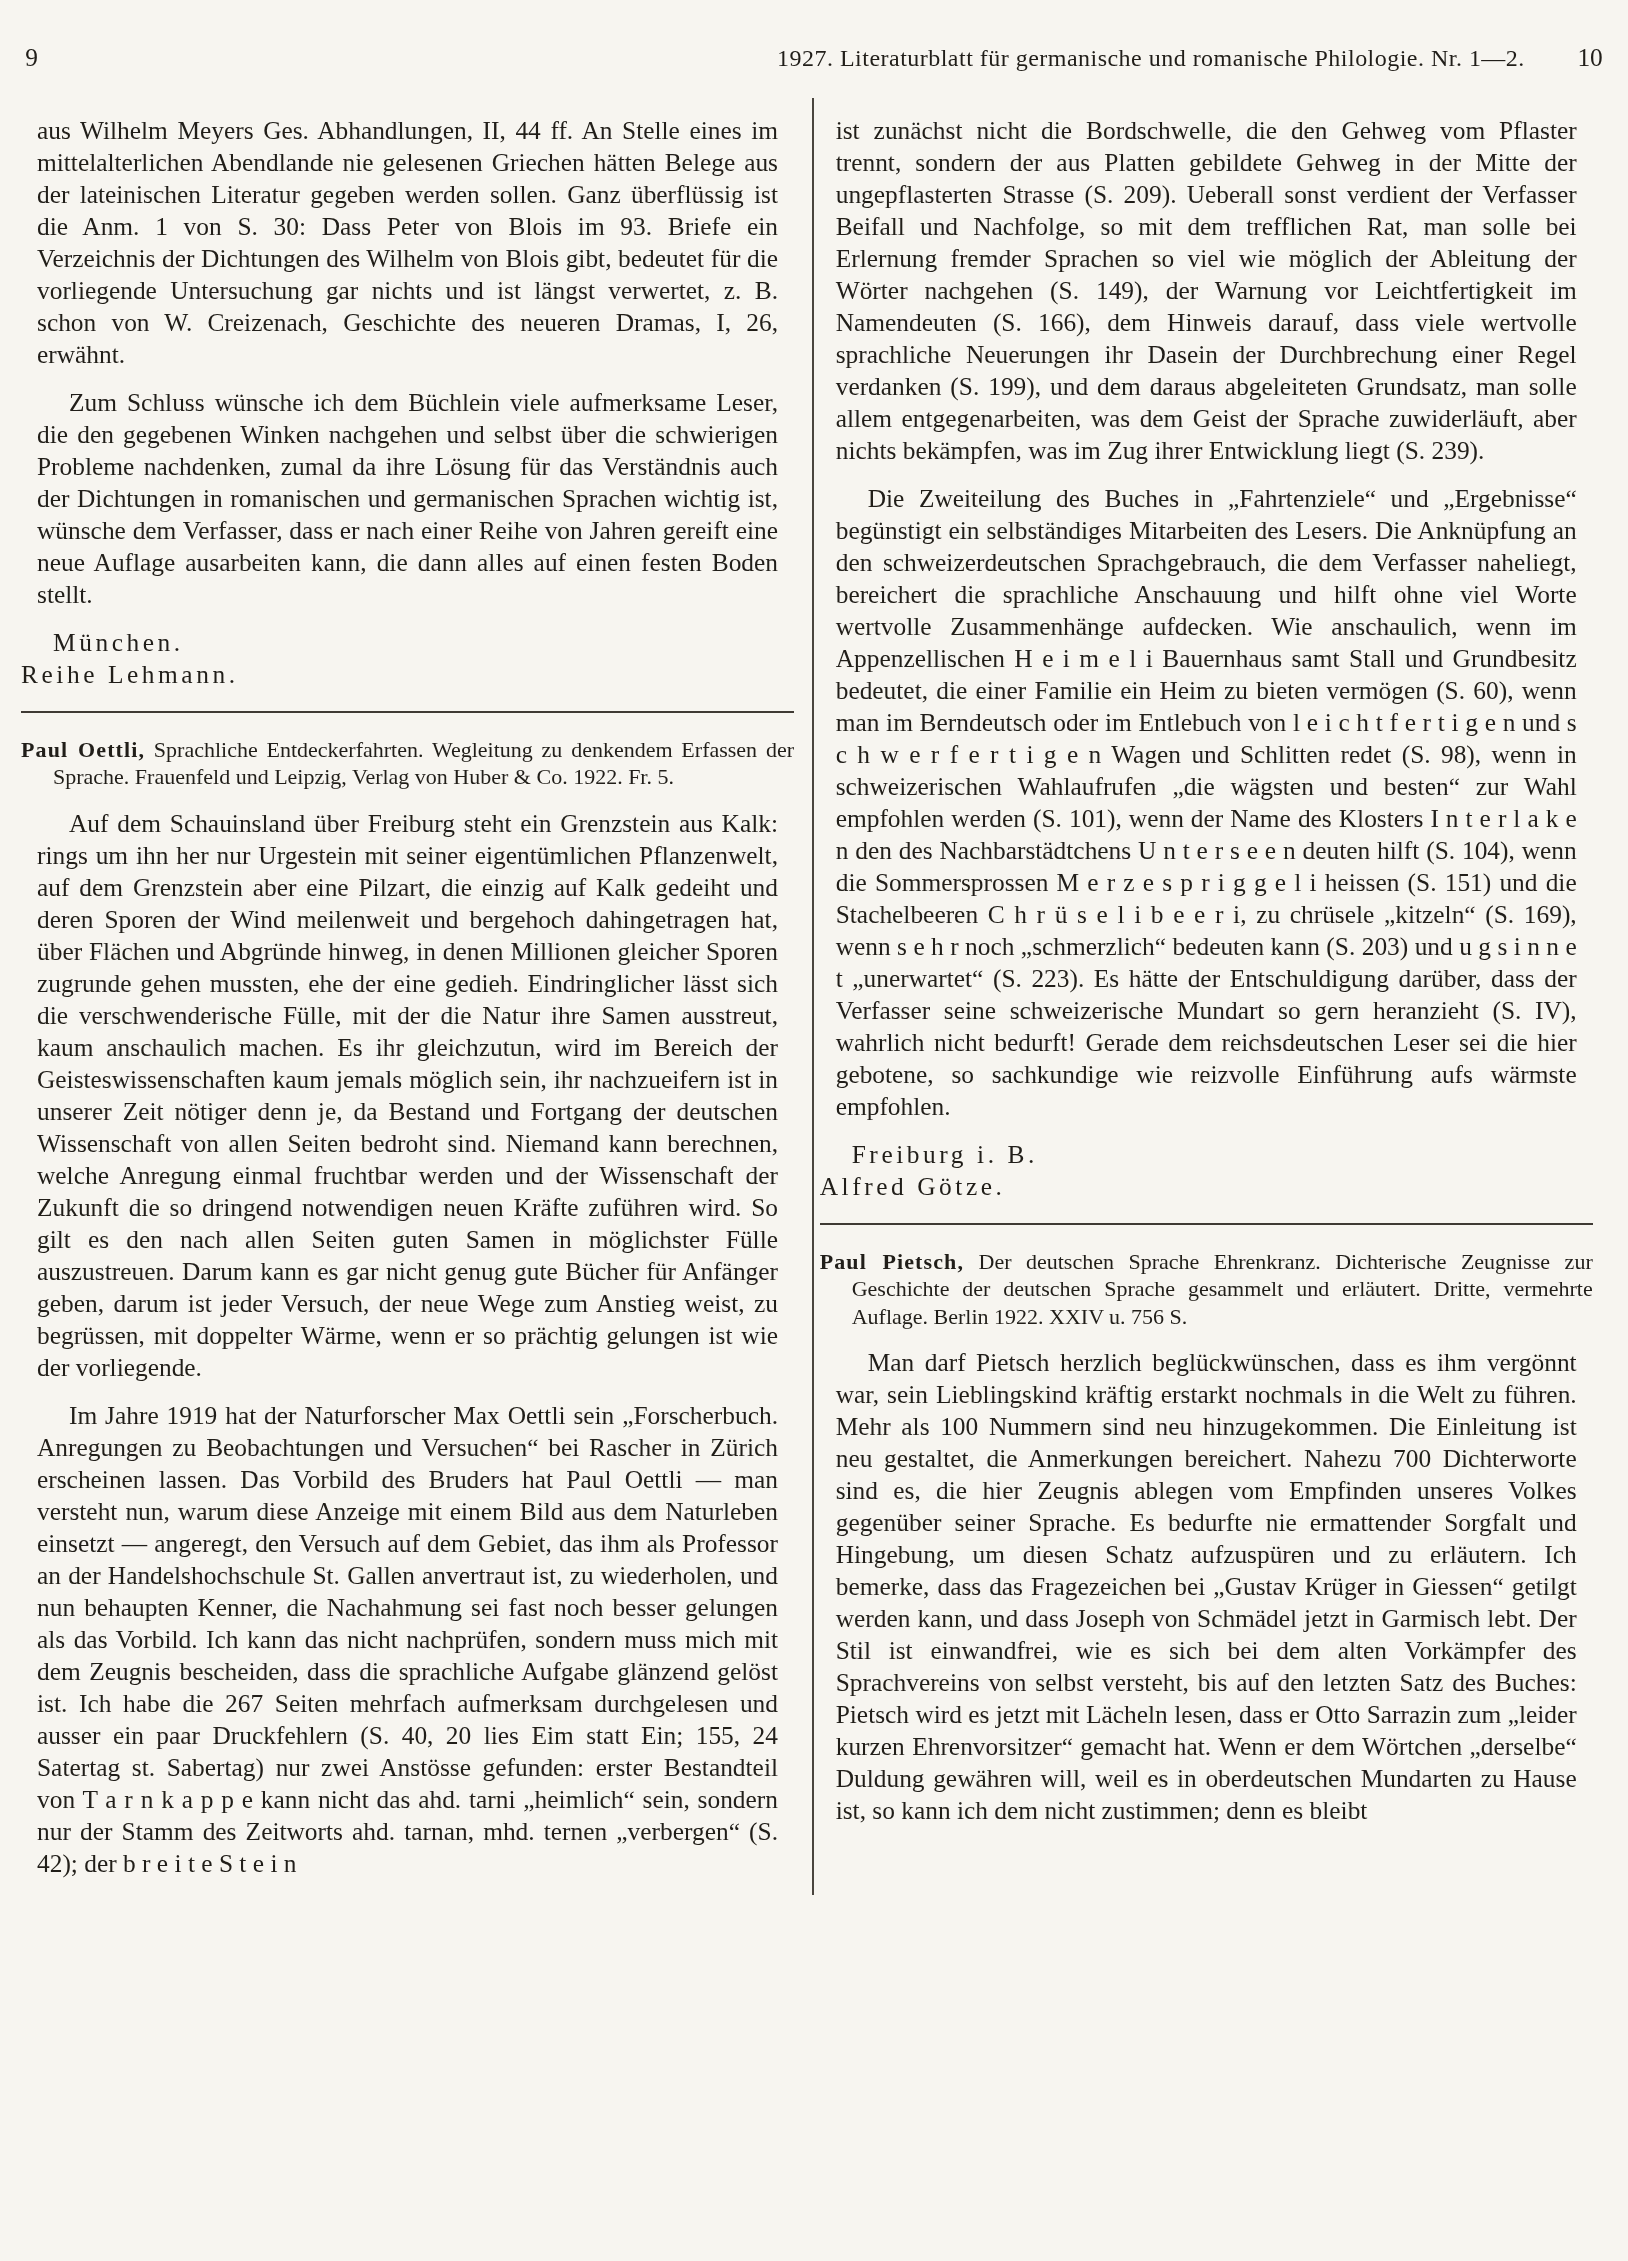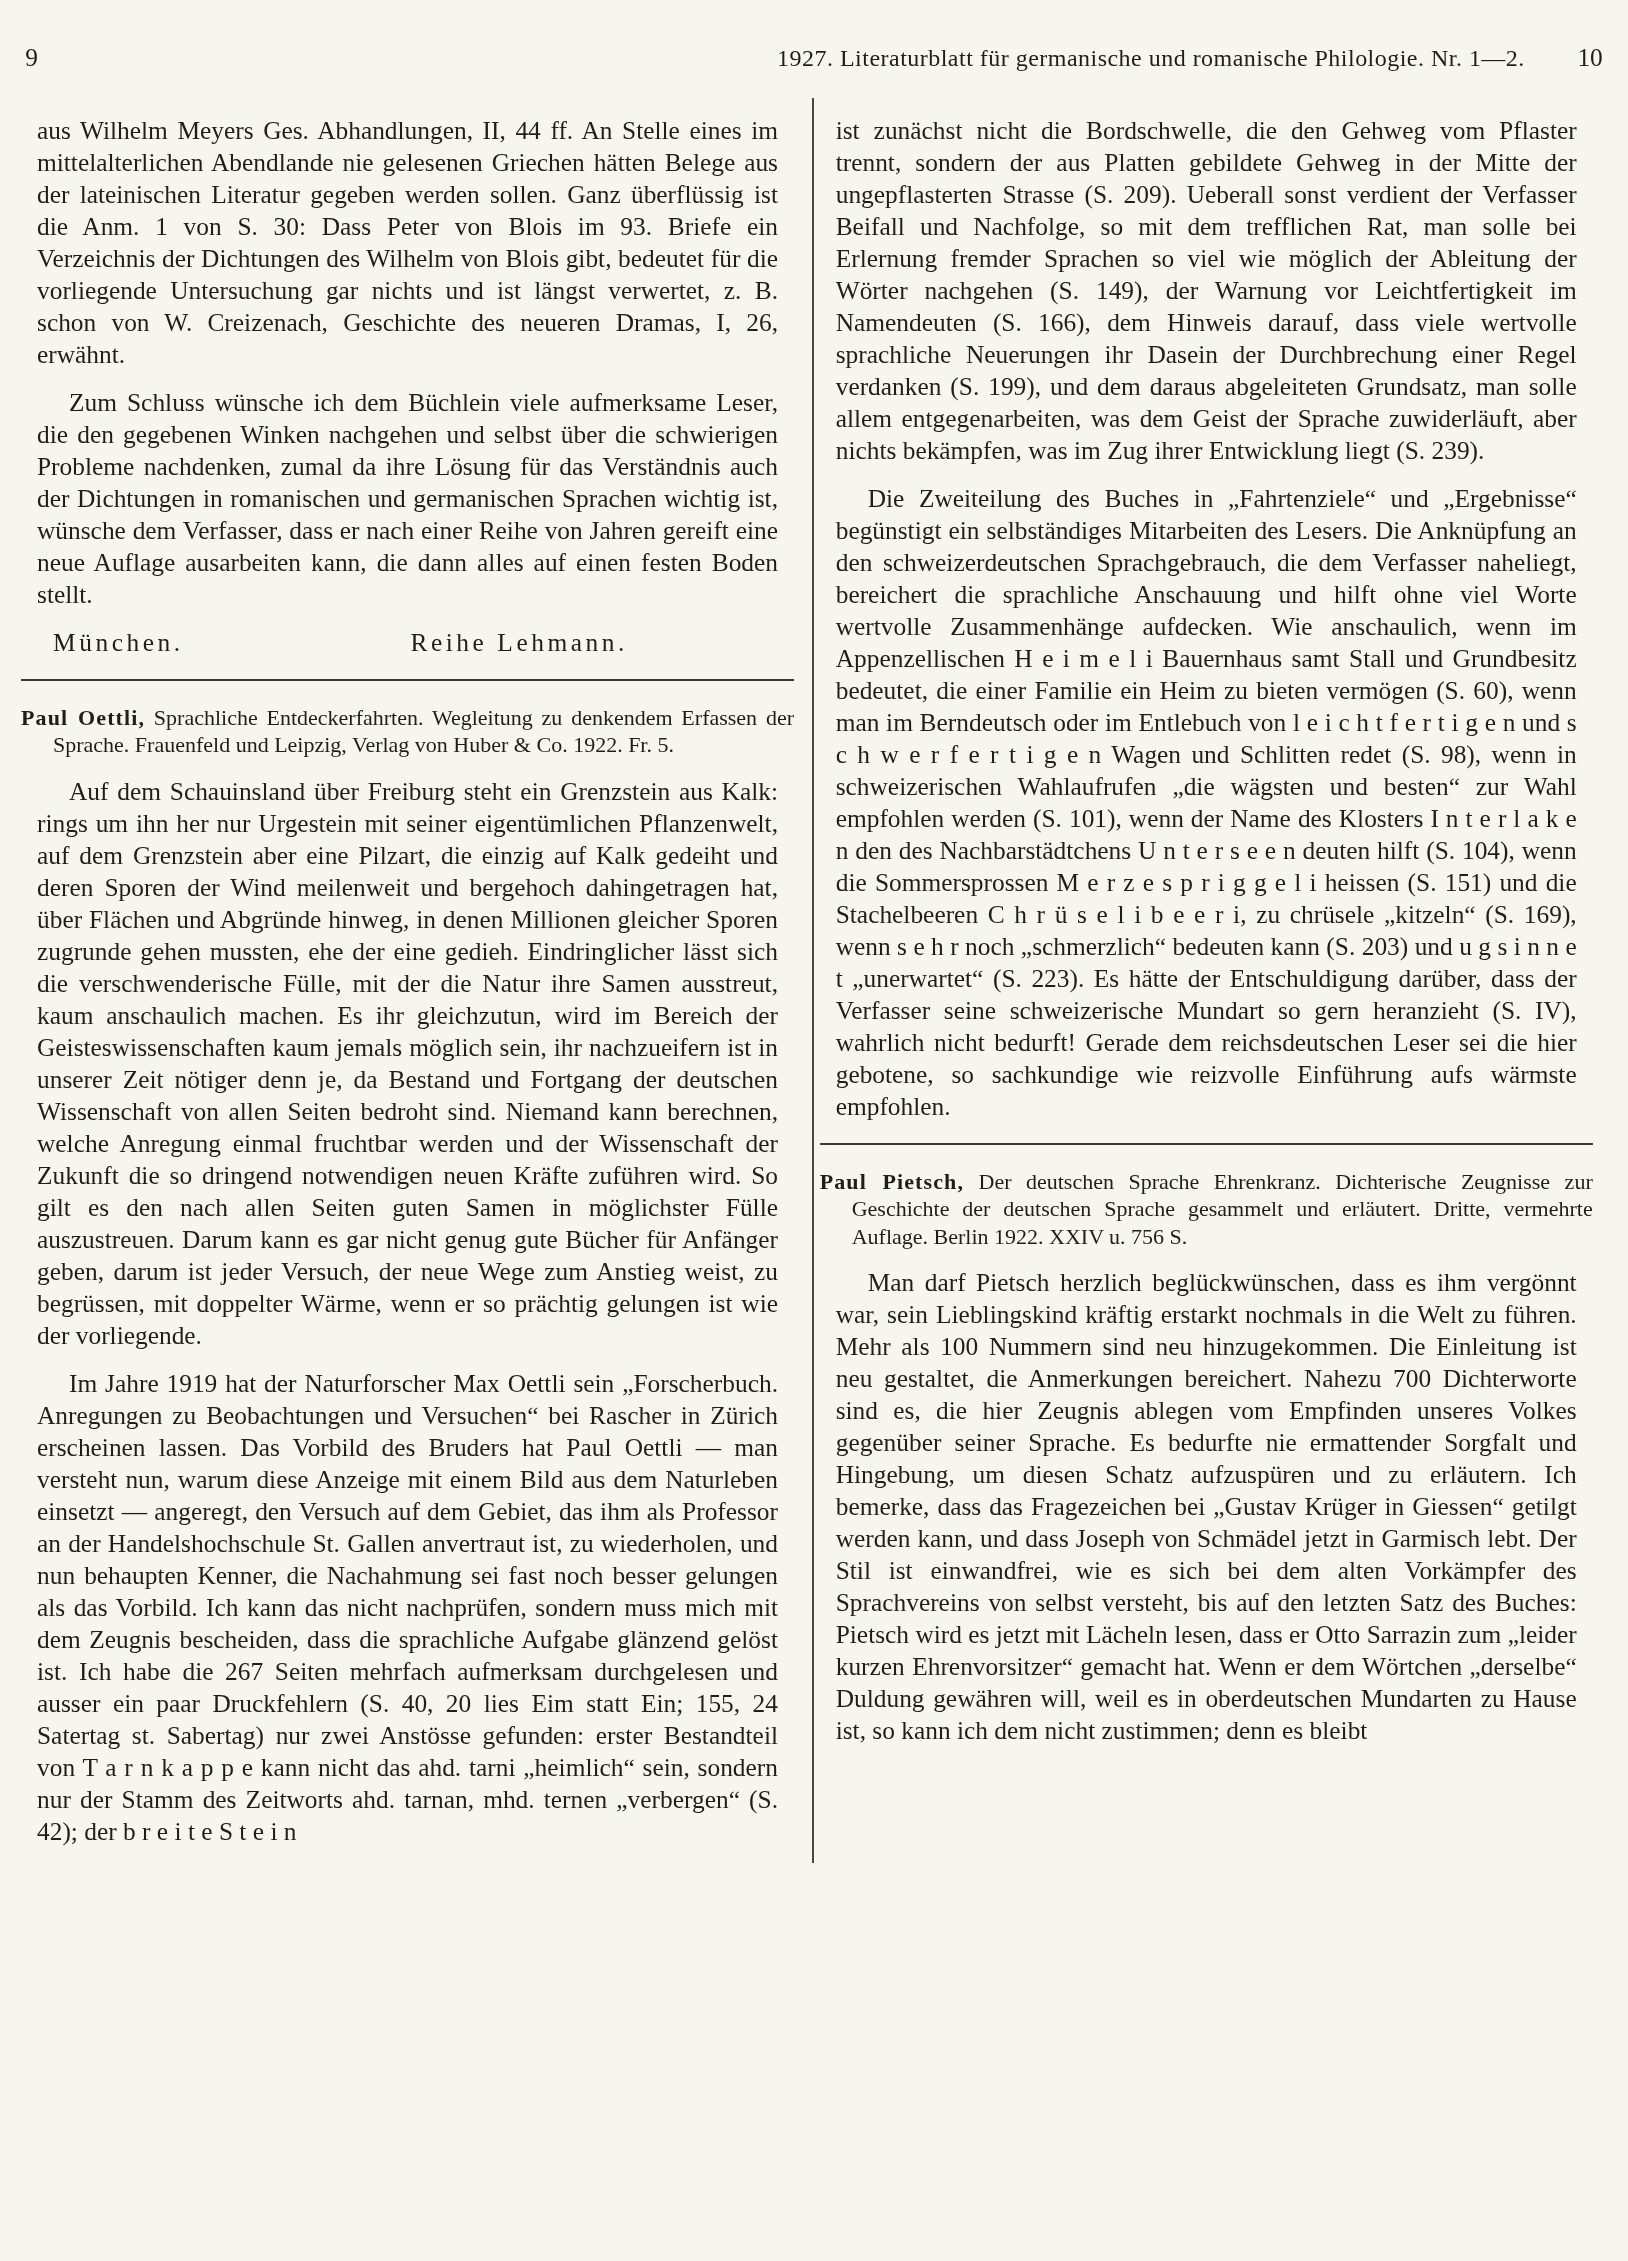--- a/index.html
+++ b/index.html
@@ -41,20 +41,21 @@
     text-indent: 32px;
     hyphens: auto;
   }
   p.body-para.continued { text-indent: 0; }
 
   .sig-row {
     display: flex;
     justify-content: space-between;
     letter-spacing: 0.14em;
     margin-top: 5.6px;
+    flex-direction: column;
   }
   .sig-place { padding-left: 32px; }
   .sig-row.inset { padding-right: 166px; }
 
   hr.article-divider {
     border: none;
     border-top: 2.1px solid #3f3a34;
     margin: 21px 0 22.6px 0;
   }
 
@@ -102,20 +103,24 @@
       <p class="body-para">Auf dem Schauinsland über Freiburg steht ein Grenzstein aus Kalk: rings um ihn her nur Urgestein mit seiner eigentümlichen Pflanzenwelt, auf dem Grenzstein aber eine Pilzart, die einzig auf Kalk gedeiht und deren Sporen der Wind meilenweit und bergehoch dahingetragen hat, über Flächen und Abgründe hinweg, in denen Millionen gleicher Sporen zugrunde gehen mussten, ehe der eine gedieh. Eindringlicher lässt sich die verschwenderische Fülle, mit der die Natur ihre Samen ausstreut, kaum anschaulich machen. Es ihr gleichzutun, wird im Bereich der Geisteswissenschaften kaum jemals möglich sein, ihr nachzueifern ist in unserer Zeit nötiger denn je, da Bestand und Fortgang der deutschen Wissenschaft von allen Seiten bedroht sind. Niemand kann berechnen, welche Anregung einmal fruchtbar werden und der Wissenschaft der Zukunft die so dringend notwendigen neuen Kräfte zuführen wird. So gilt es den nach allen Seiten guten Samen in möglichster Fülle auszustreuen. Darum kann es gar nicht genug gute Bücher für Anfänger geben, darum ist jeder Versuch, der neue Wege zum Anstieg weist, zu begrüssen, mit doppelter Wärme, wenn er so prächtig gelungen ist wie der vorliegende.</p>
       <p class="body-para">Im Jahre 1919 hat der Naturforscher Max Oettli sein „Forscherbuch. Anregungen zu Beobachtungen und Versuchen“ bei Rascher in Zürich erscheinen lassen. Das Vorbild des Bruders hat Paul Oettli — man versteht nun, warum diese Anzeige mit einem Bild aus dem Naturleben einsetzt — angeregt, den Versuch auf dem Gebiet, das ihm als Professor an der Handelshochschule St. Gallen anvertraut ist, zu wiederholen, und nun behaupten Kenner, die Nachahmung sei fast noch besser gelungen als das Vorbild. Ich kann das nicht nachprüfen, sondern muss mich mit dem Zeugnis bescheiden, dass die sprachliche Aufgabe glänzend gelöst ist. Ich habe die 267 Seiten mehrfach aufmerksam durchgelesen und ausser ein paar Druckfehlern (S. 40, 20 lies Eim statt Ein; 155, 24 Satertag st. Sabertag) nur zwei Anstösse gefunden: erster Bestandteil von T a r n k a p p e kann nicht das ahd. tarni „heimlich“ sein, sondern nur der Stamm des Zeitworts ahd. tarnan, mhd. ternen „verbergen“ (S. 42); der b r e i t e  S t e i n</p>
     </div>
 
     <div class="col-divider"></div>
 
     <div class="col col-right">
       <p class="body-para continued">ist zunächst nicht die Bordschwelle, die den Gehweg vom Pflaster trennt, sondern der aus Platten gebildete Gehweg in der Mitte der ungepflasterten Strasse (S. 209). Ueberall sonst verdient der Verfasser Beifall und Nachfolge, so mit dem trefflichen Rat, man solle bei Erlernung fremder Sprachen so viel wie möglich der Ableitung der Wörter nachgehen (S. 149), der Warnung vor Leichtfertigkeit im Namendeuten (S. 166), dem Hinweis darauf, dass viele wertvolle sprachliche Neuerungen ihr Dasein der Durchbrechung einer Regel verdanken (S. 199), und dem daraus abgeleiteten Grundsatz, man solle allem entgegenarbeiten, was dem Geist der Sprache zuwiderläuft, aber nichts bekämpfen, was im Zug ihrer Entwicklung liegt (S. 239).</p>
       <p class="body-para">Die Zweiteilung des Buches in „Fahrtenziele“ und „Ergebnisse“ begünstigt ein selbständiges Mitarbeiten des Lesers. Die Anknüpfung an den schweizerdeutschen Sprachgebrauch, die dem Verfasser naheliegt, bereichert die sprachliche Anschauung und hilft ohne viel Worte wertvolle Zusammenhänge aufdecken. Wie anschaulich, wenn im Appenzellischen H e i m e l i Bauernhaus samt Stall und Grundbesitz bedeutet, die einer Familie ein Heim zu bieten vermögen (S. 60), wenn man im Berndeutsch oder im Entlebuch von l e i c h t f e r t i g e n und s c h w e r f e r t i g e n Wagen und Schlitten redet (S. 98), wenn in schweizerischen Wahlaufrufen „die wägsten und besten“ zur Wahl empfohlen werden (S. 101), wenn der Name des Klosters I n t e r l a k e n den des Nachbarstädtchens U n t e r s e e n deuten hilft (S. 104), wenn die Sommersprossen M e r z e s p r i g g e l i heissen (S. 151) und die Stachelbeeren C h r ü s e l i b e e r i, zu chrüsele „kitzeln“ (S. 169), wenn s e h r noch „schmerzlich“ bedeuten kann (S. 203) und u g s i n n e t „unerwartet“ (S. 223). Es hätte der Entschuldigung darüber, dass der Verfasser seine schweizerische Mundart so gern heranzieht (S. IV), wahrlich nicht bedurft! Gerade dem reichsdeutschen Leser sei die hier gebotene, so sachkundige wie reizvolle Einführung aufs wärmste empfohlen.</p>
 
+      <div class="sig-row">
+        <span class="sig-place">Freiburg i. B.</span>
+        <span class="sig-name">Alfred Götze.</span>
+      </div>
 
       <hr class="article-divider">
 
       <p class="citation">
         <span class="cit-author">Paul Pietsch,</span>
         <span class="cit-title">Der deutschen Sprache Ehrenkranz.</span>
         <span class="cit-rest">Dichterische Zeugnisse zur Geschichte der deutschen Sprache gesammelt und erläutert. Dritte, vermehrte Auflage. Berlin 1922. XXIV u. 756 S.</span>
       </p>
 
       <p class="body-para">Man darf Pietsch herzlich beglückwünschen, dass es ihm vergönnt war, sein Lieblingskind kräftig erstarkt nochmals in die Welt zu führen. Mehr als 100 Nummern sind neu hinzugekommen. Die Einleitung ist neu gestaltet, die Anmerkungen bereichert. Nahezu 700 Dichterworte sind es, die hier Zeugnis ablegen vom Empfinden unseres Volkes gegenüber seiner Sprache. Es bedurfte nie ermattender Sorgfalt und Hingebung, um diesen Schatz aufzuspüren und zu erläutern. Ich bemerke, dass das Fragezeichen bei „Gustav Krüger in Giessen“ getilgt werden kann, und dass Joseph von Schmädel jetzt in Garmisch lebt. Der Stil ist einwandfrei, wie es sich bei dem alten Vorkämpfer des Sprachvereins von selbst versteht, bis auf den letzten Satz des Buches: Pietsch wird es jetzt mit Lächeln lesen, dass er Otto Sarrazin zum „leider kurzen Ehrenvorsitzer“ gemacht hat. Wenn er dem Wörtchen „derselbe“ Duldung gewähren will, weil es in oberdeutschen Mundarten zu Hause ist, so kann ich dem nicht zustimmen; denn es bleibt</p>

